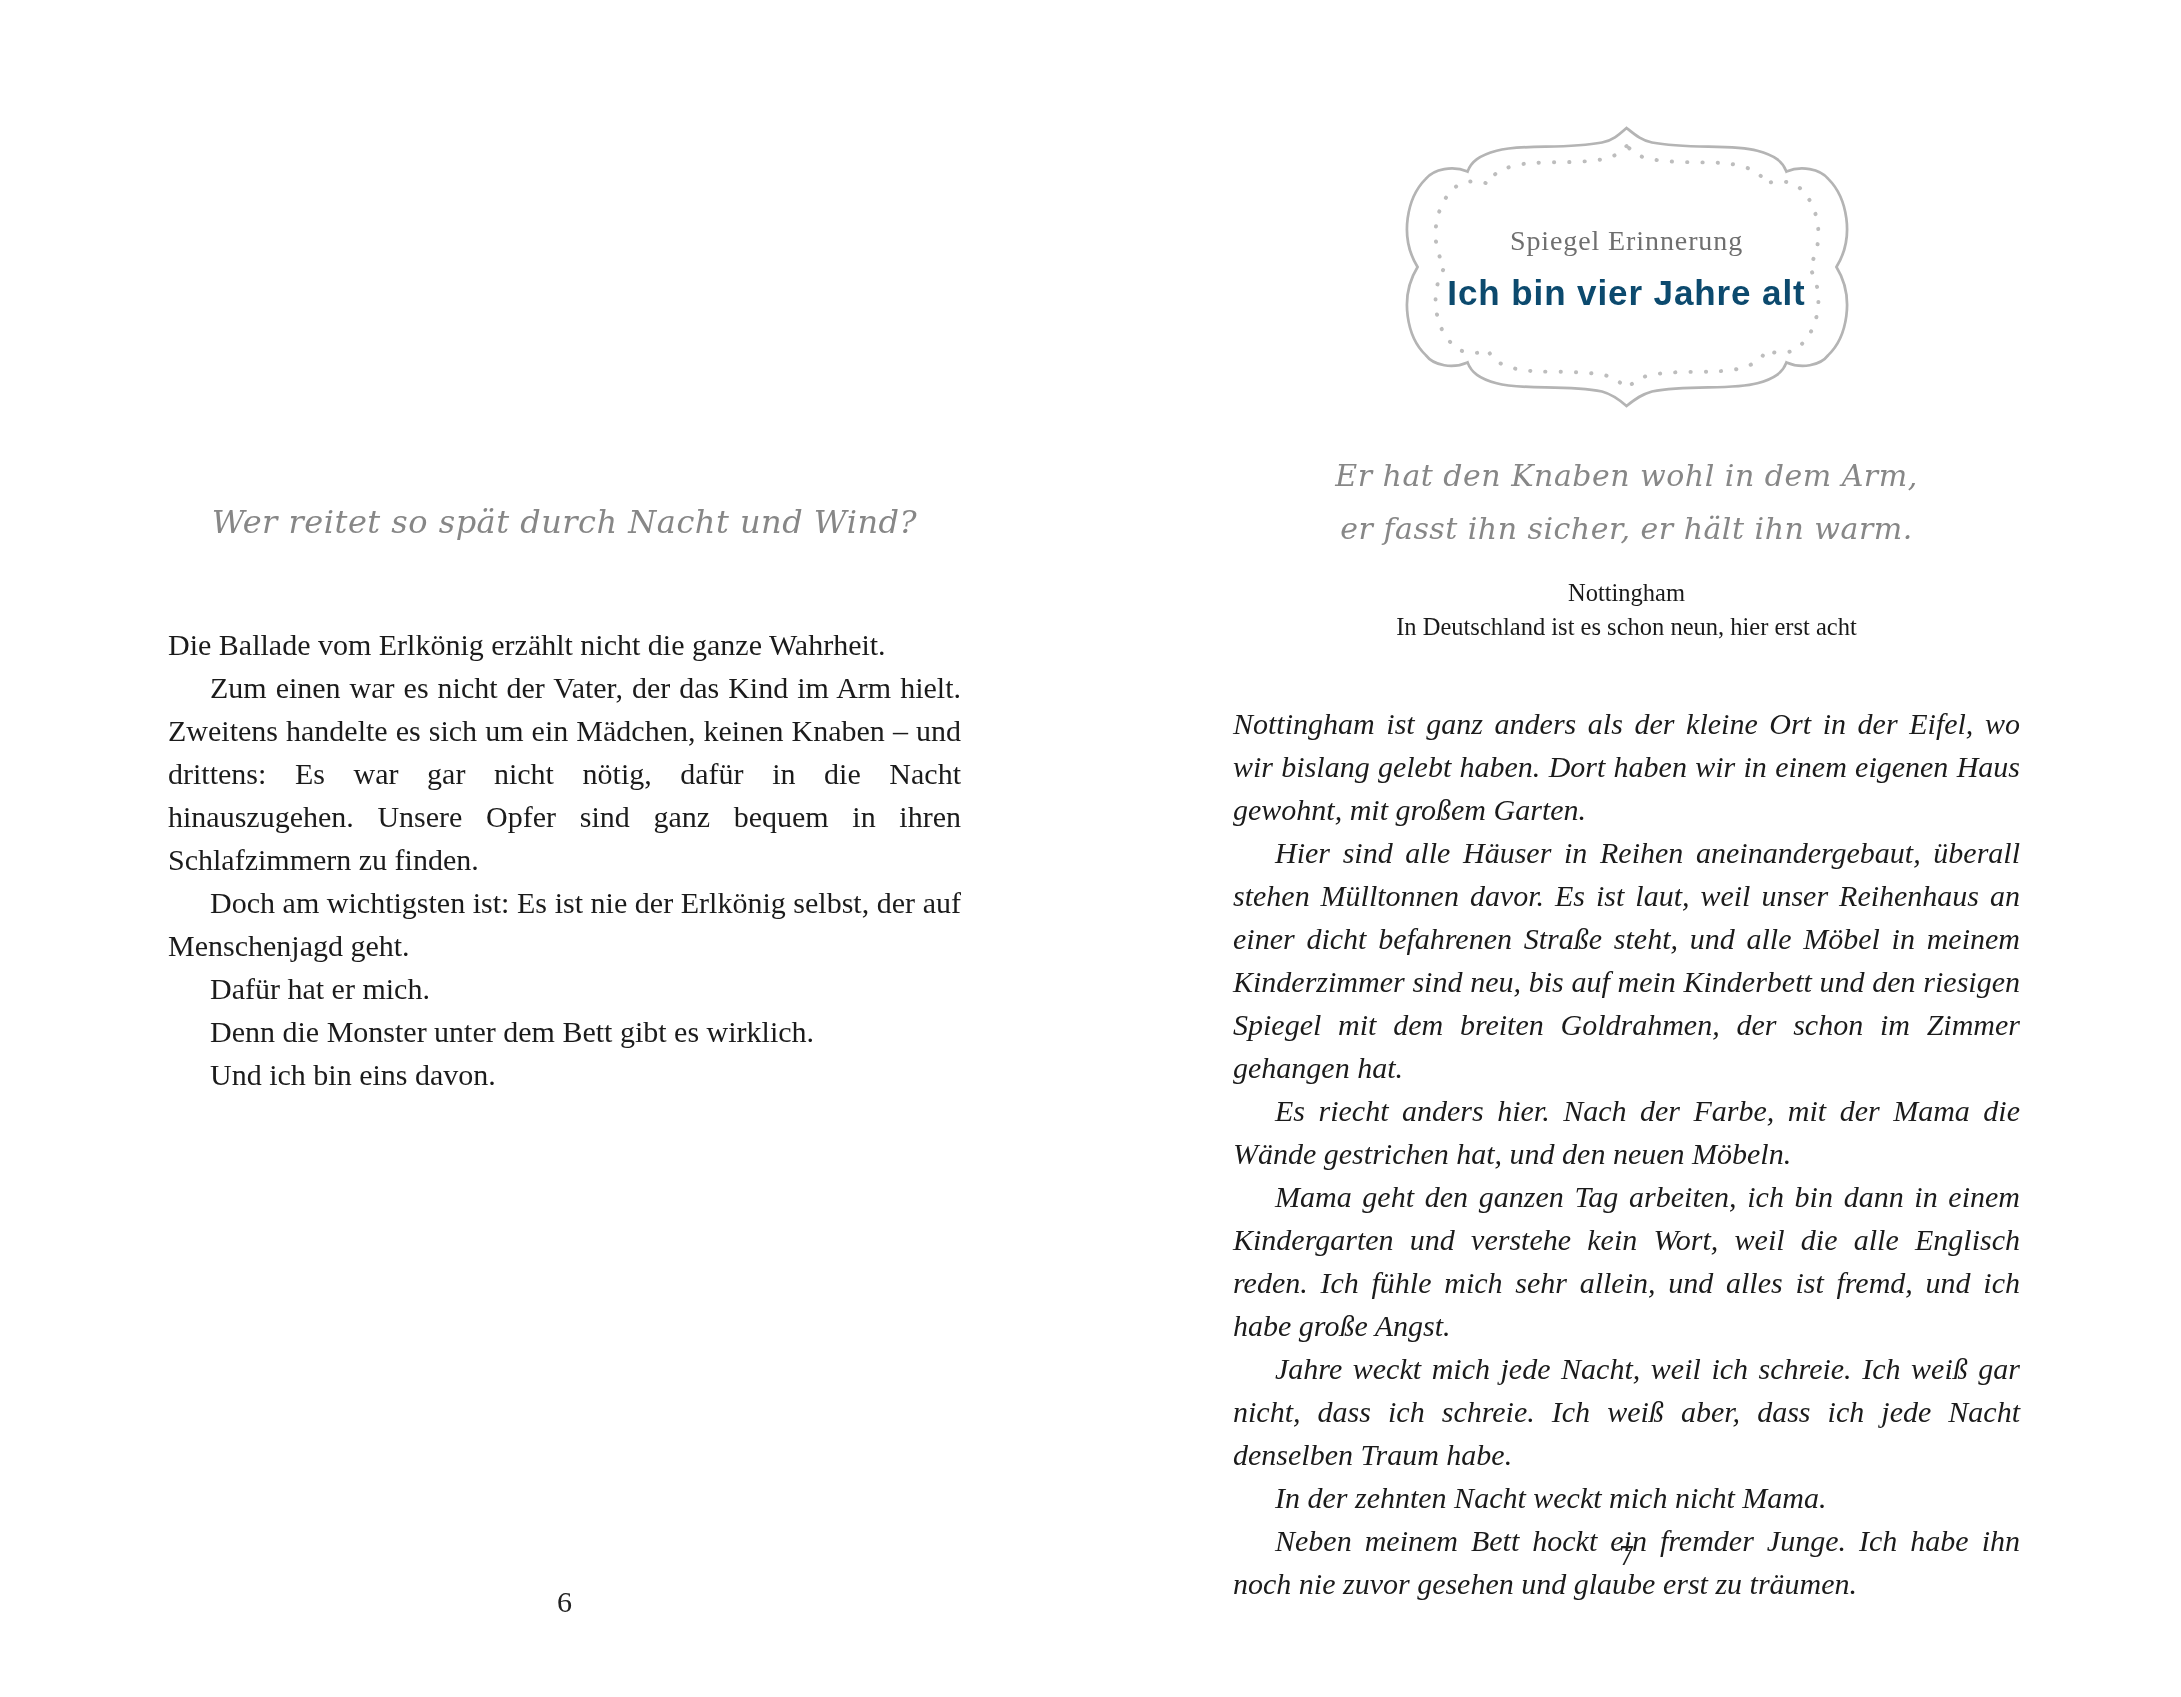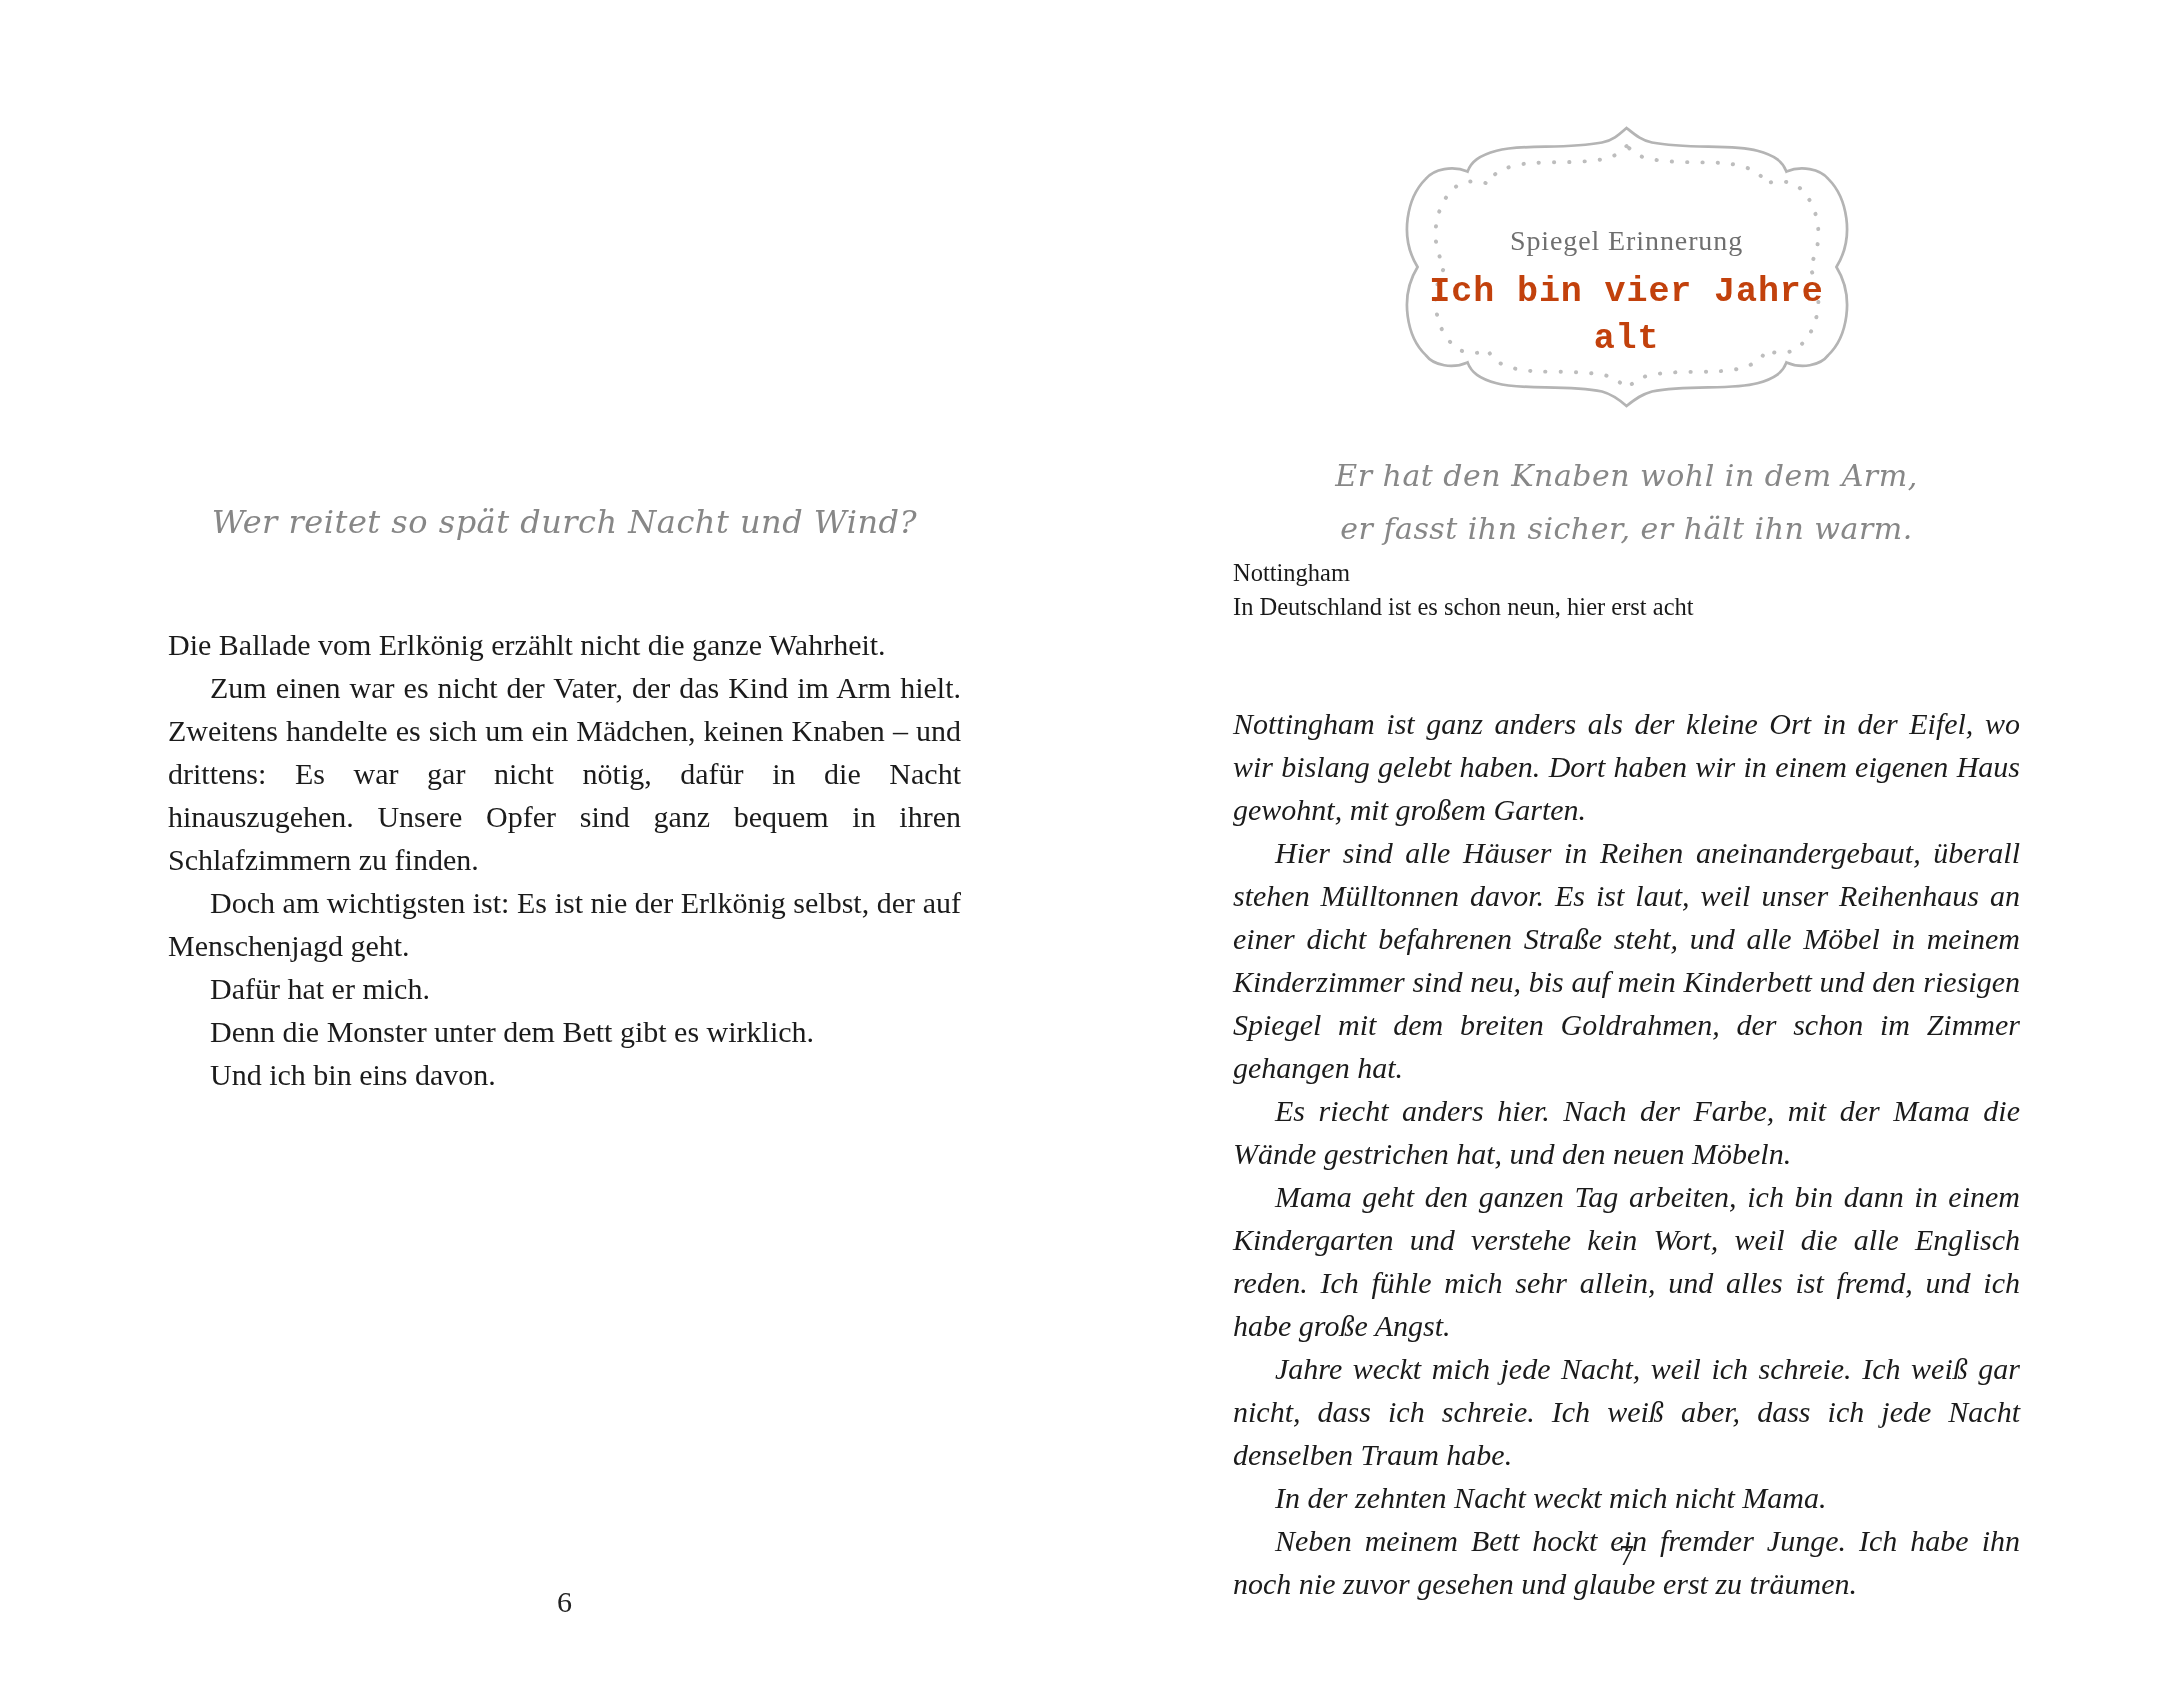--- a/index.html
+++ b/index.html
@@ -59,29 +59,30 @@
     position:absolute;top:98px;left:0;width:100%;
     text-align:center;
     font-family:"Liberation Serif", serif;
     font-size:28px;line-height:36px;
     color:#6f6f6f;
     letter-spacing:0.9px;
   }
   .badge-title{
     position:absolute;top:144px;left:0;width:100%;
     text-align:center;
-    font-family:Liberation Mono, monospace;
+    font-family:Liberation Sans, sans-serif;
     font-weight:bold;
     font-size:35px;line-height:47px;
-    color:#c2410c;
+    color:#0c4a6e;
     letter-spacing:0.9px;
   }
 
   .scene-heading{
-    position:absolute;top:556px;left:0;width:100%;
+    position:absolute;top:576px;left:0;width:100%;
+    text-align:center;
     font-size:24.5px;line-height:34px;
     color:#1a1a1a;
   }
 </style>
 </head>
 <body>
 
 <div id="spread">
 
   <div class="page" id="left-page">

